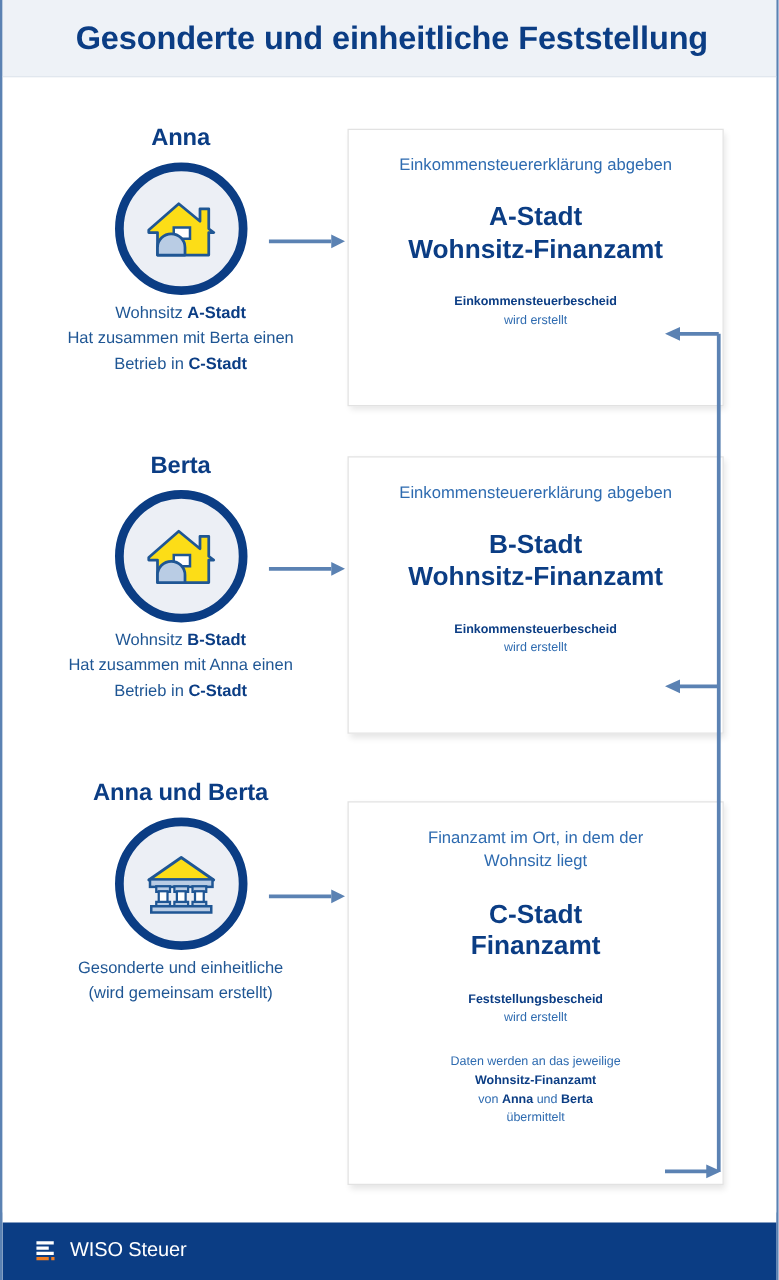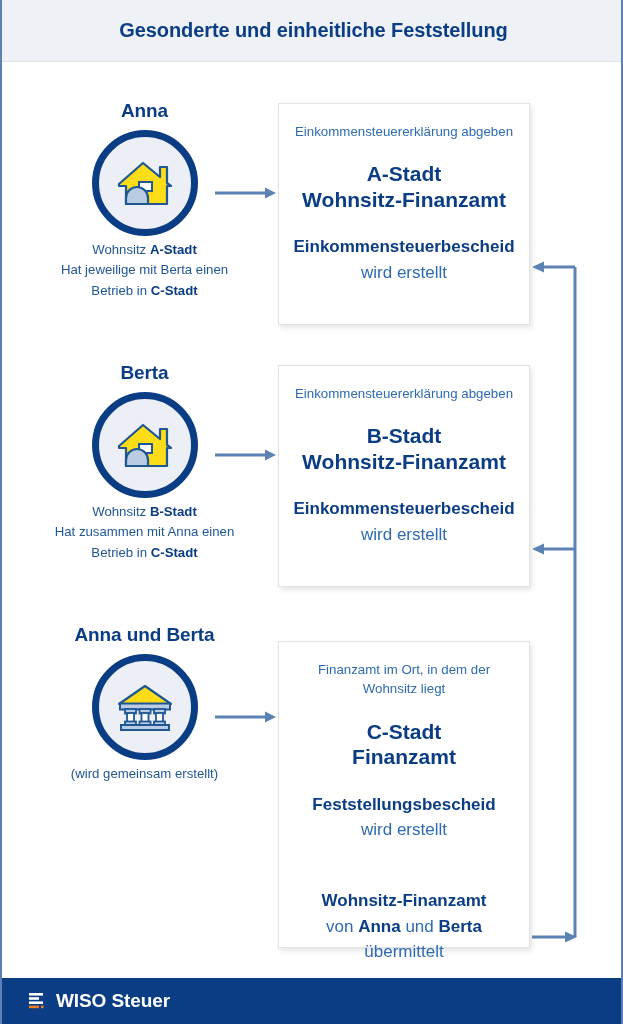--- a/index.html
+++ b/index.html
@@ -33,21 +33,21 @@
     height: 62px;
     background: #eef2f7;
     border-bottom: 1px solid #dde4ec;
     box-sizing: border-box;
     display: flex;
     align-items: center;
     justify-content: center;
   }
   .header-title {
     color: #0b3d84;
-    font-size: 20px;
+    font-size: 26px;
     font-weight: bold;
     letter-spacing: -0.1px;
     text-align: center;
   }
 
   
   .canvas {
     position: absolute;
     left: 0;
     top: 62px;
@@ -110,21 +110,21 @@
     top: 86px;
     left: 213px;
     width: 62px;
     height: 14px;
   }
 
   
   .card {
     position: absolute;
     left: 276px;
-    width: 252px;
+    width: 301px;
     background: #ffffff;
     border: 1px solid #e2e2e2;
     box-shadow: 2px 3px 5px rgba(0,0,0,0.10);
     box-sizing: border-box;
     text-align: center;
     padding: 18px 14px 18px 14px;
   }
   .card-anna  { top: 3px;  height: 222px; }
   .card-berta { top: 3px;  height: 222px; }
   .card-both  { top: 17px;  height: 307px; }
@@ -137,21 +137,21 @@
   .card-office {
     color: #0b3d84;
     font-size: 21px;
     font-weight: bold;
     line-height: 1.22;
     margin-top: 20px;
   }
   .card-block {
     margin-top: 22px;
     color: #2e6bb0;
-    font-size: 17px;
+    font-size: 10px;
     line-height: 1.5;
   }
   .card-block b { color: #0b3d84; font-weight: bold; }
   .card-block.tight { margin-top: 20px; }
 
   
   .feedback {
     position: absolute;
     left: 0;
     top: 62px;
@@ -184,22 +184,22 @@
     padding-left: 27px;
   }
   .brand {
     display: flex;
     align-items: center;
     gap: 8px;
   }
   .brand-mark { width: 19px; height: 19px; display: block; }
   .brand-name {
     color: #ffffff;
-    font-size: 19px;
-    font-weight: bold;
+    font-size: 16px;
+    font-weight: normal;
     letter-spacing: -0.1px;
   }
 </style>
 </head>
 <body>
 
 <div class="page">
 
   <div class="header">
     <div class="header-title">Gesonderte und einheitliche Feststellung</div>
@@ -218,21 +218,21 @@
             <rect x="26" y="28" width="13" height="9" fill="#ffffff" stroke="#1f5694" stroke-width="2"></rect>
             <path d="M13 50 L13 44 A11 11 0 0 1 35 44 L35 50 Z" fill="#b9cce4" stroke="#1f5694" stroke-width="2.2" stroke-linejoin="round"></path>
           </svg>
         </div>
 
         <div class="person-desc">
           <div>
             <span>Wohnsitz</span>
             <b>A-Stadt</b>
           </div>
-          <div>Hat jeweilige mit Berta einen</div>
+          <div>Hat zusammen mit Berta einen</div>
           <div>
             <span>Betrieb in</span>
             <b>C-Stadt</b>
           </div>
         </div>
       </div>
 
       <div class="hconn">
         <svg width="62" height="14" viewBox="0 0 62 14" aria-hidden="true">
           <line x1="0" y1="7" x2="50" y2="7" stroke="#5b82b3" stroke-width="3"></line>
@@ -315,20 +315,21 @@
             <rect x="28.5" y="35" width="7" height="9" fill="#ffffff" stroke="#1f5694" stroke-width="1.8"></rect>
             <rect x="43" y="35" width="7" height="9" fill="#ffffff" stroke="#1f5694" stroke-width="1.8"></rect>
             <rect x="12" y="43.5" width="11" height="4" fill="#b9cce4" stroke="#1f5694" stroke-width="1.8"></rect>
             <rect x="26.5" y="43.5" width="11" height="4" fill="#b9cce4" stroke="#1f5694" stroke-width="1.8"></rect>
             <rect x="41" y="43.5" width="11" height="4" fill="#b9cce4" stroke="#1f5694" stroke-width="1.8"></rect>
             <rect x="8" y="47" width="48" height="5" fill="#b9cce4" stroke="#1f5694" stroke-width="2"></rect>
           </svg>
         </div>
 
         <div class="person-desc">
+          <div>Gesonderte und einheitliche</div>
           <div>(wird gemeinsam erstellt)</div>
         </div>
       </div>
 
       <div class="hconn">
         <svg width="62" height="14" viewBox="0 0 62 14" aria-hidden="true">
           <line x1="0" y1="7" x2="50" y2="7" stroke="#5b82b3" stroke-width="3"></line>
           <polygon points="50,1.5 61,7 50,12.5" fill="#5b82b3"></polygon>
         </svg>
       </div>
@@ -340,21 +341,21 @@
         </div>
         <div class="card-office">
           <div>C-Stadt</div>
           <div>Finanzamt</div>
         </div>
         <div class="card-block">
           <b>Feststellungsbescheid</b><br>
           <span>wird erstellt</span>
         </div>
         <div class="card-block tight">
-          <br>
+          <span>Daten werden an das jeweilige</span><br>
           <b>Wohnsitz-Finanzamt</b><br>
           <span>von</span>
           <b>Anna</b>
           <span>und</span>
           <b>Berta</b><br>
           <span>übermittelt</span>
         </div>
       </div>
     </div>
 

